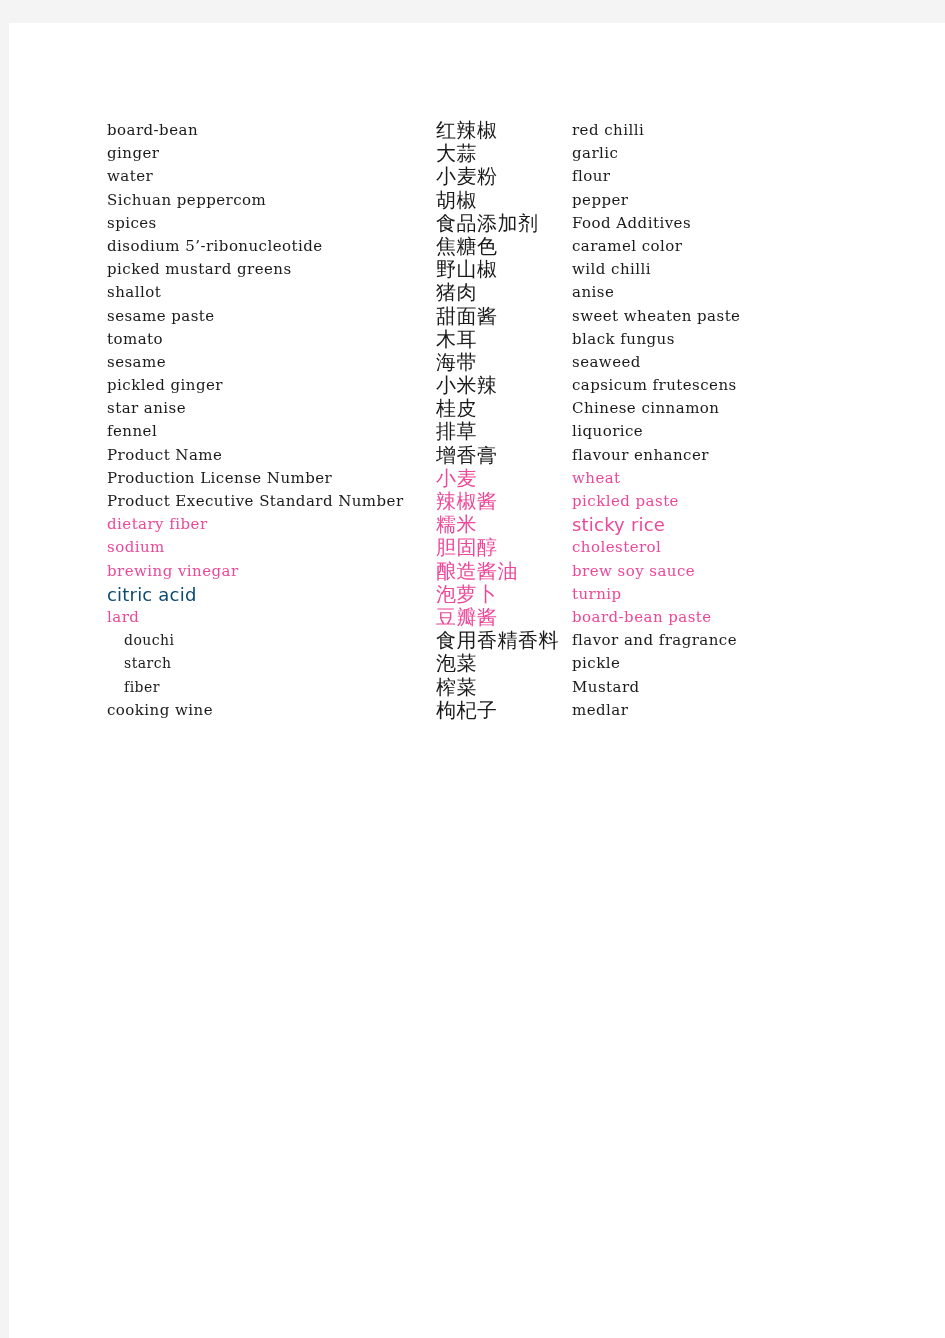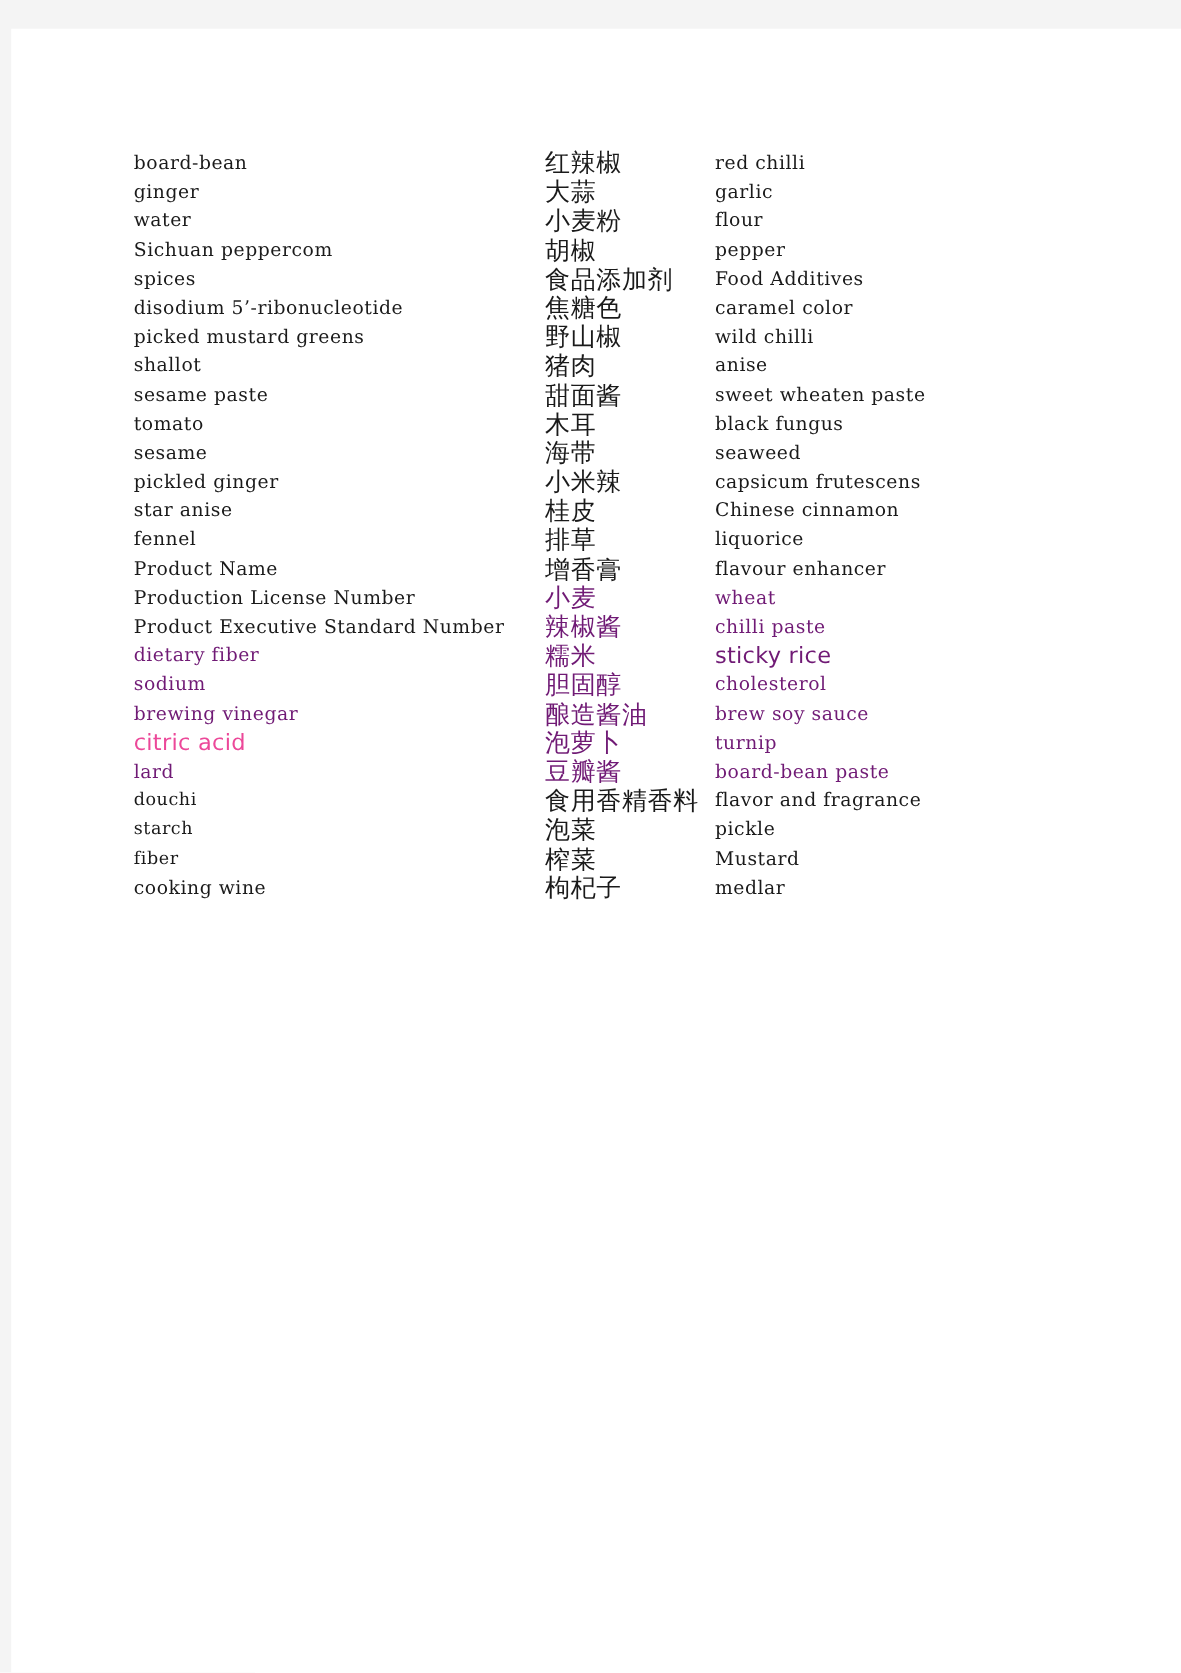--- a/index.html
+++ b/index.html
@@ -58,31 +58,32 @@
 
   
   .c-zh {
     font-family: "DejaVu Sans", "Liberation Sans", sans-serif;
     font-size: 20px;
     letter-spacing: 0.5px;
   }
 
   
   .tone-black { color: #1a1a1a; }
-  .tone-red   { color: #701a75; }
-  .tone-hot   { color: #ec4899; }
+  .tone-red   { color: #ec4899; }
+  .tone-hot   { color: #0c4a6e; }
 
   
   .face-sans {
     font-family: "DejaVu Sans", "Liberation Sans", sans-serif;
     font-size: 18px;
     letter-spacing: 0.2px;
   }
   .face-narrow {
     font-size: 14px;
+    margin-left: 17px;
   }
 </style>
 </head>
 <body>
 
 <div id="page">
   <div id="glossary">
       <div class="row">
         <span class="cell c-src tone-black">board-bean</span>
         <span class="cell c-zh tone-black">红辣椒</span>
@@ -159,21 +160,21 @@
         <span class="cell c-en tone-black">flavour enhancer</span>
       </div>
       <div class="row">
         <span class="cell c-src tone-black">Production License Number</span>
         <span class="cell c-zh tone-red">小麦</span>
         <span class="cell c-en tone-red">wheat</span>
       </div>
       <div class="row">
         <span class="cell c-src tone-black">Product Executive Standard Number</span>
         <span class="cell c-zh tone-red">辣椒酱</span>
-        <span class="cell c-en tone-red">chilli paste</span>
+        <span class="cell c-en tone-red">pickled paste</span>
       </div>
       <div class="row">
         <span class="cell c-src tone-red">dietary fiber</span>
         <span class="cell c-zh tone-red">糯米</span>
         <span class="cell c-en tone-red face-sans">sticky rice</span>
       </div>
       <div class="row">
         <span class="cell c-src tone-red">sodium</span>
         <span class="cell c-zh tone-red">胆固醇</span>
         <span class="cell c-en tone-red">cholesterol</span>

